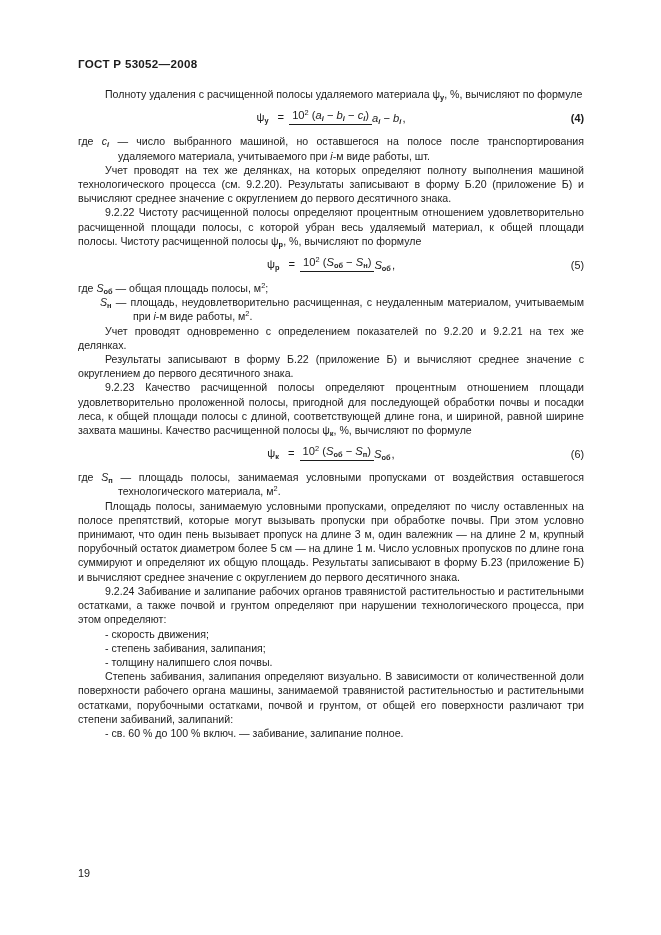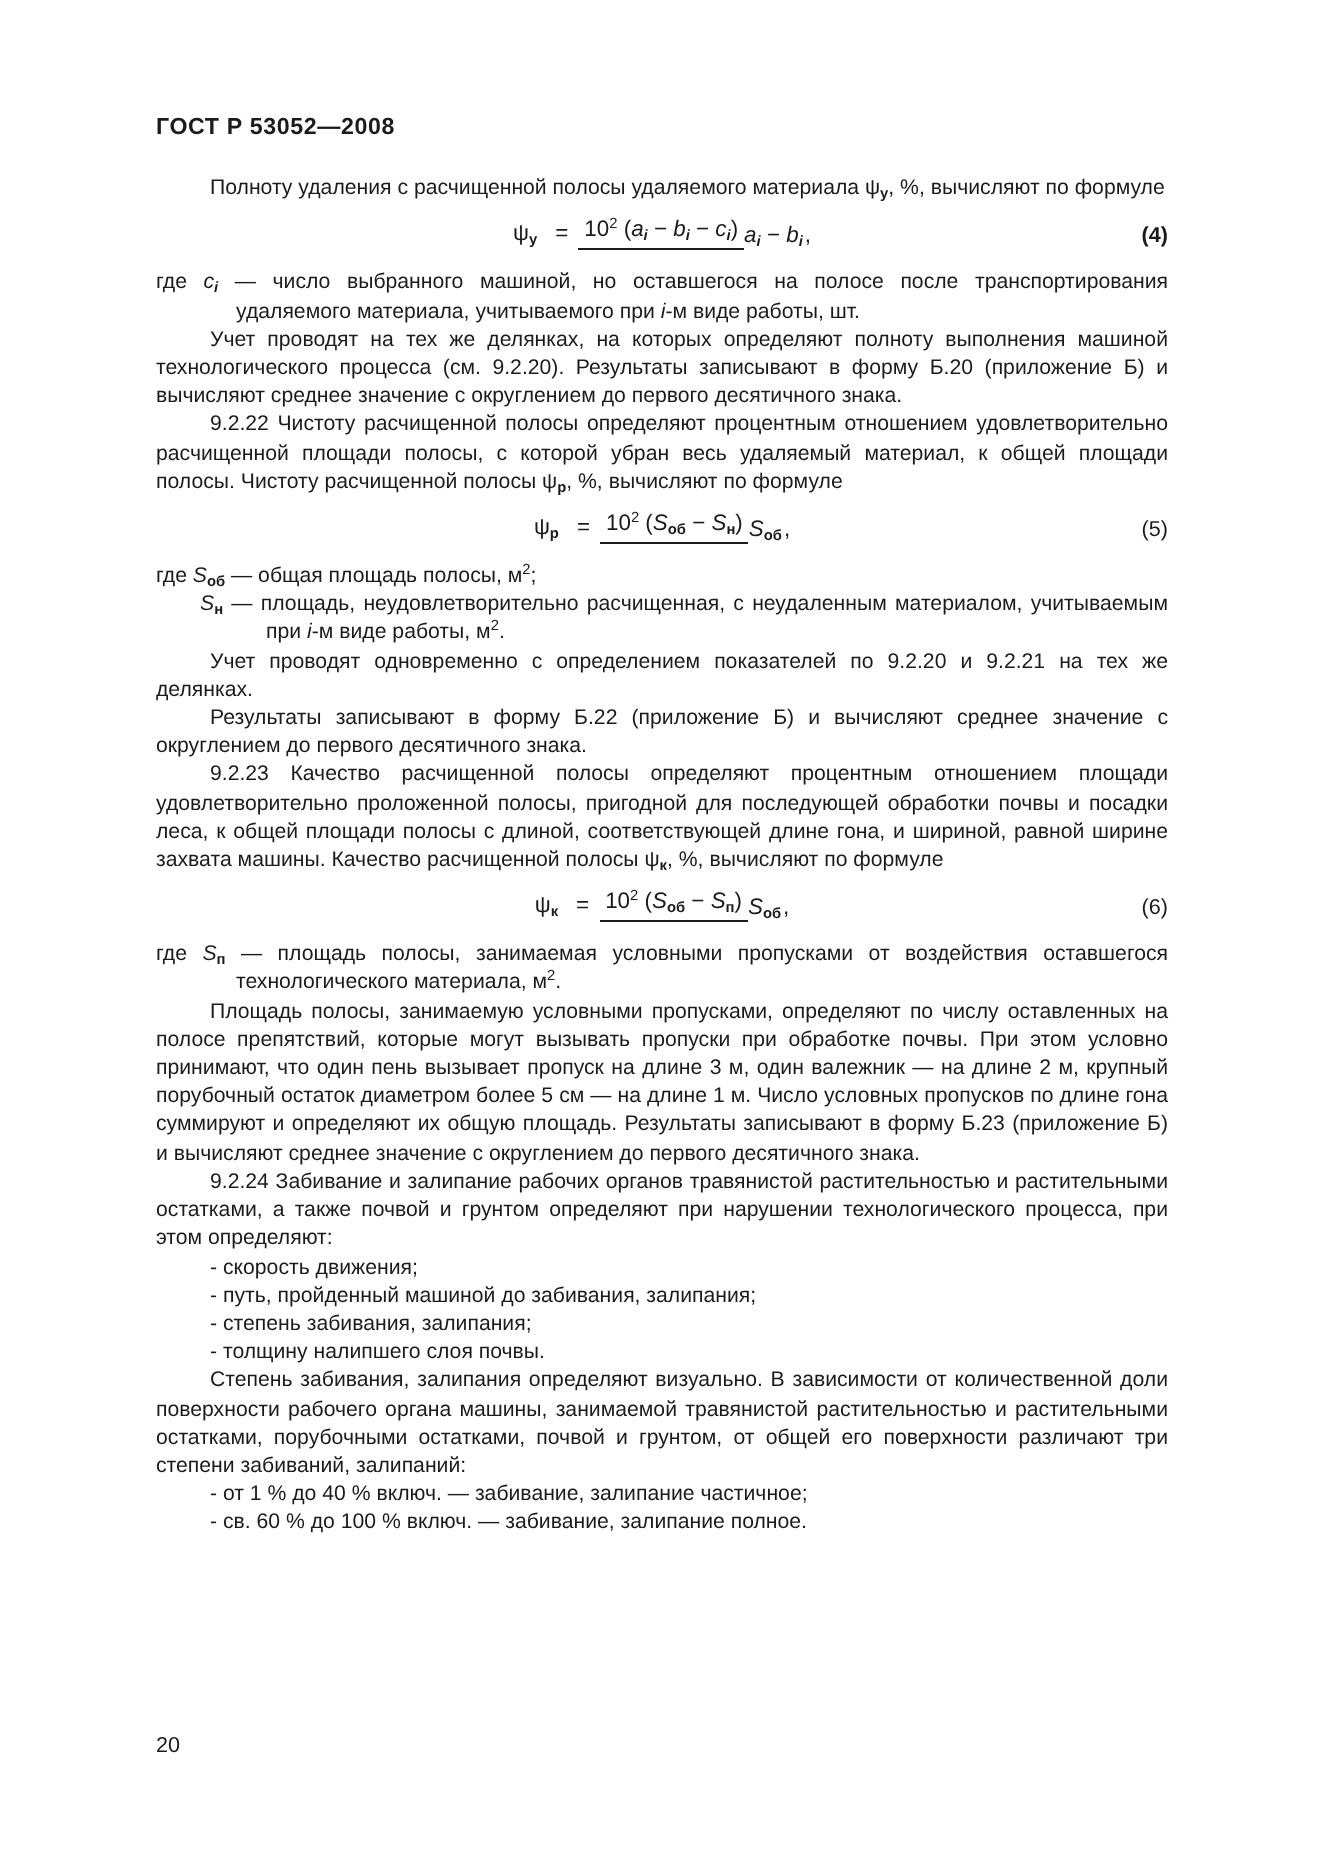--- a/index.html
+++ b/index.html
@@ -124,24 +124,22 @@
     </span>
     <span class="fnum">(6)</span>
   </div>
 
   <p class="hang1"><span>где </span><span style="font-style: italic;">S</span><sub style="font-weight: bold;">п</sub><span> — площадь полосы, занимаемая условными пропусками от воздействия оставшегося технологического материала, м</span><sup>2</sup><span>.</span></p>
 
   <p class="indent">Площадь полосы, занимаемую условными пропусками, определяют по числу оставленных на полосе препятствий, которые могут вызывать пропуски при обработке почвы. При этом условно принимают, что один пень вызывает пропуск на длине 3 м, один валежник — на длине 2 м, крупный порубочный остаток диаметром более 5 см — на длине 1 м. Число условных пропусков по длине гона суммируют и определяют их общую площадь. Результаты записывают в форму Б.23 (приложение Б) и вычисляют среднее значение с округлением до первого десятичного знака.</p>
   <p class="indent">9.2.24 Забивание и залипание рабочих органов травянистой растительностью и растительными остатками, а также почвой и грунтом определяют при нарушении технологического процесса, при этом определяют:</p>
 
   <p class="indent">- скорость движения;</p>
-  <p class="indent">- путь, пройденный машиной до забивания, залипания;</p>
   <p class="indent">- степень забивания, залипания;</p>
   <p class="indent">- толщину налипшего слоя почвы.</p>
 
   <p class="indent">Степень забивания, залипания определяют визуально. В зависимости от количественной доли поверхности рабочего органа машины, занимаемой травянистой растительностью и растительными остатками, порубочными остатками, почвой и грунтом, от общей его поверхности различают три степени забиваний, залипаний:</p>
 
-  <p class="indent">- от 1 % до 40 % включ. — забивание, залипание частичное;</p>
   <p class="indent">- св. 60 % до 100 % включ. — забивание, залипание полное.</p>
 
-  <div class="page-num">20</div>
+  <div class="page-num">19</div>
 
 </div>
 
 </body></html>

